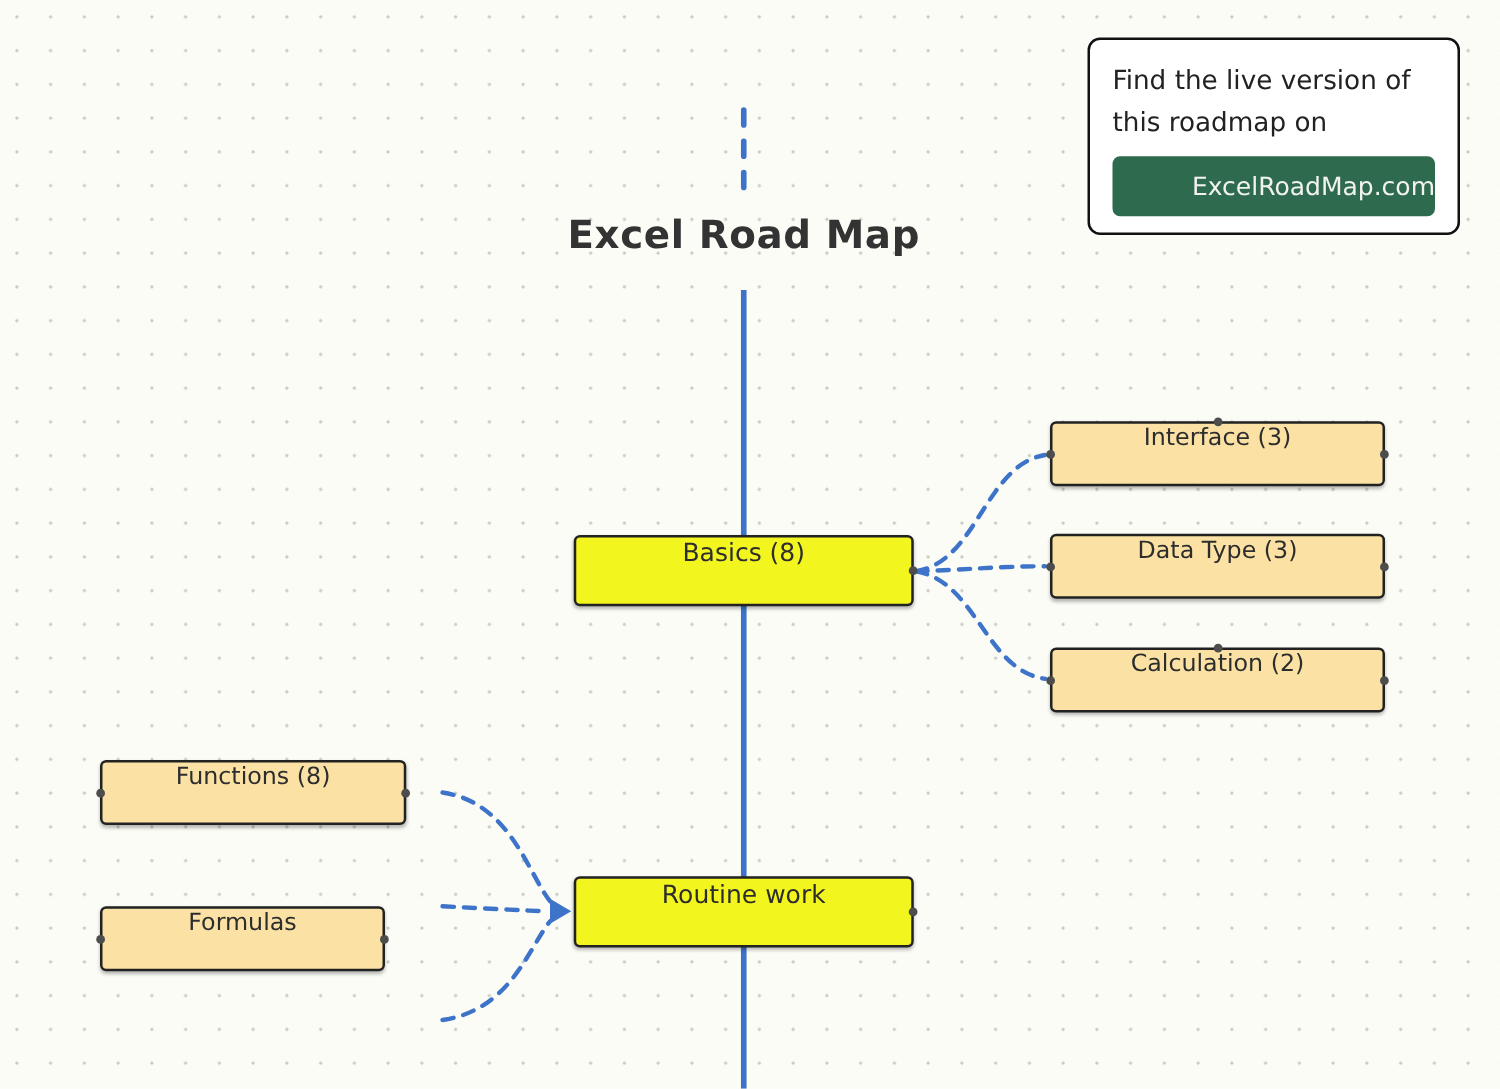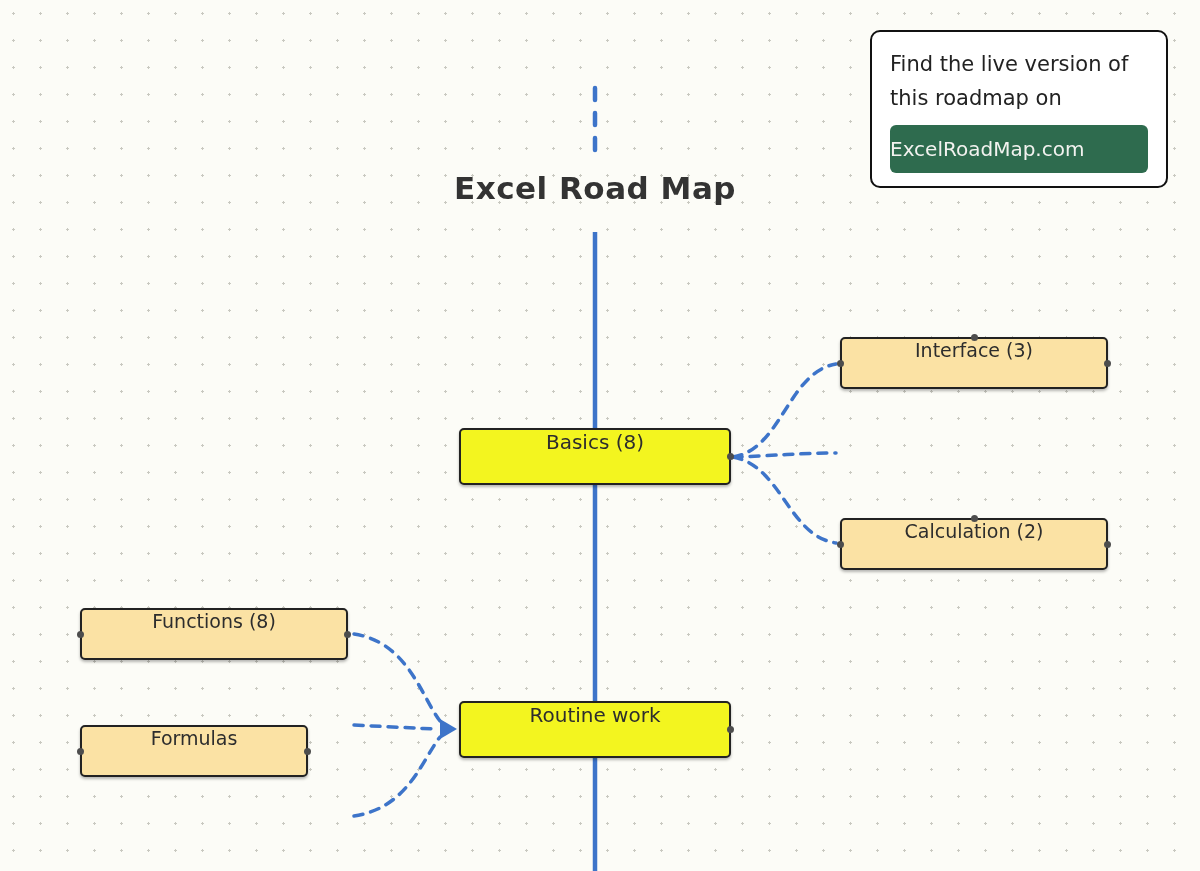--- a/index.html
+++ b/index.html
@@ -87,21 +87,21 @@
     display: block;
     margin-top: 10px;
     width: 100%;
     background: #2e6b4e;
     color: #f2f2ef;
     border: none;
     border-radius: 6px;
     font-size: 20px;
     padding: 12px 0;
     font-family: inherit;
-    text-align: left;
+    text-align: right;
     cursor: pointer;
   }
 </style>
 </head>
 <body>
 
 <div class="canvas">
 
   <svg class="connectors" width="1200" height="871" viewBox="0 0 1200 871">
     <path class="trunk dashed" d="M595 88 L595 152"></path>
@@ -132,29 +132,34 @@
     <span class="dot dot-right"></span>
   </div>
 
   <div class="node subtopic" style="left:840px; top:337px;">
     <span>Interface (3)</span>
     <span class="dot dot-left"></span>
     <span class="dot dot-top"></span>
     <span class="dot dot-right"></span>
   </div>
 
+  <div class="node subtopic" style="left:840px; top:427px;">
+    <span>Data Type (3)</span>
+    <span class="dot dot-left"></span>
+    <span class="dot dot-right"></span>
+  </div>
 
   <div class="node subtopic" style="left:840px; top:518px;">
     <span>Calculation (2)</span>
     <span class="dot dot-left"></span>
     <span class="dot dot-top"></span>
     <span class="dot dot-right"></span>
   </div>
 
-  <div class="node subtopic" style="left:80px; top:608px; width:268px;">
+  <div class="node subtopic" style="left:80px; top:608px; width:245px;">
     <span>Functions (8)</span>
     <span class="dot dot-left"></span>
     <span class="dot dot-right"></span>
   </div>
 
   <div class="node subtopic" style="left:80px; top:725px; width:228px;">
     <span>Formulas</span>
     <span class="dot dot-left"></span>
     <span class="dot dot-right"></span>
   </div>

